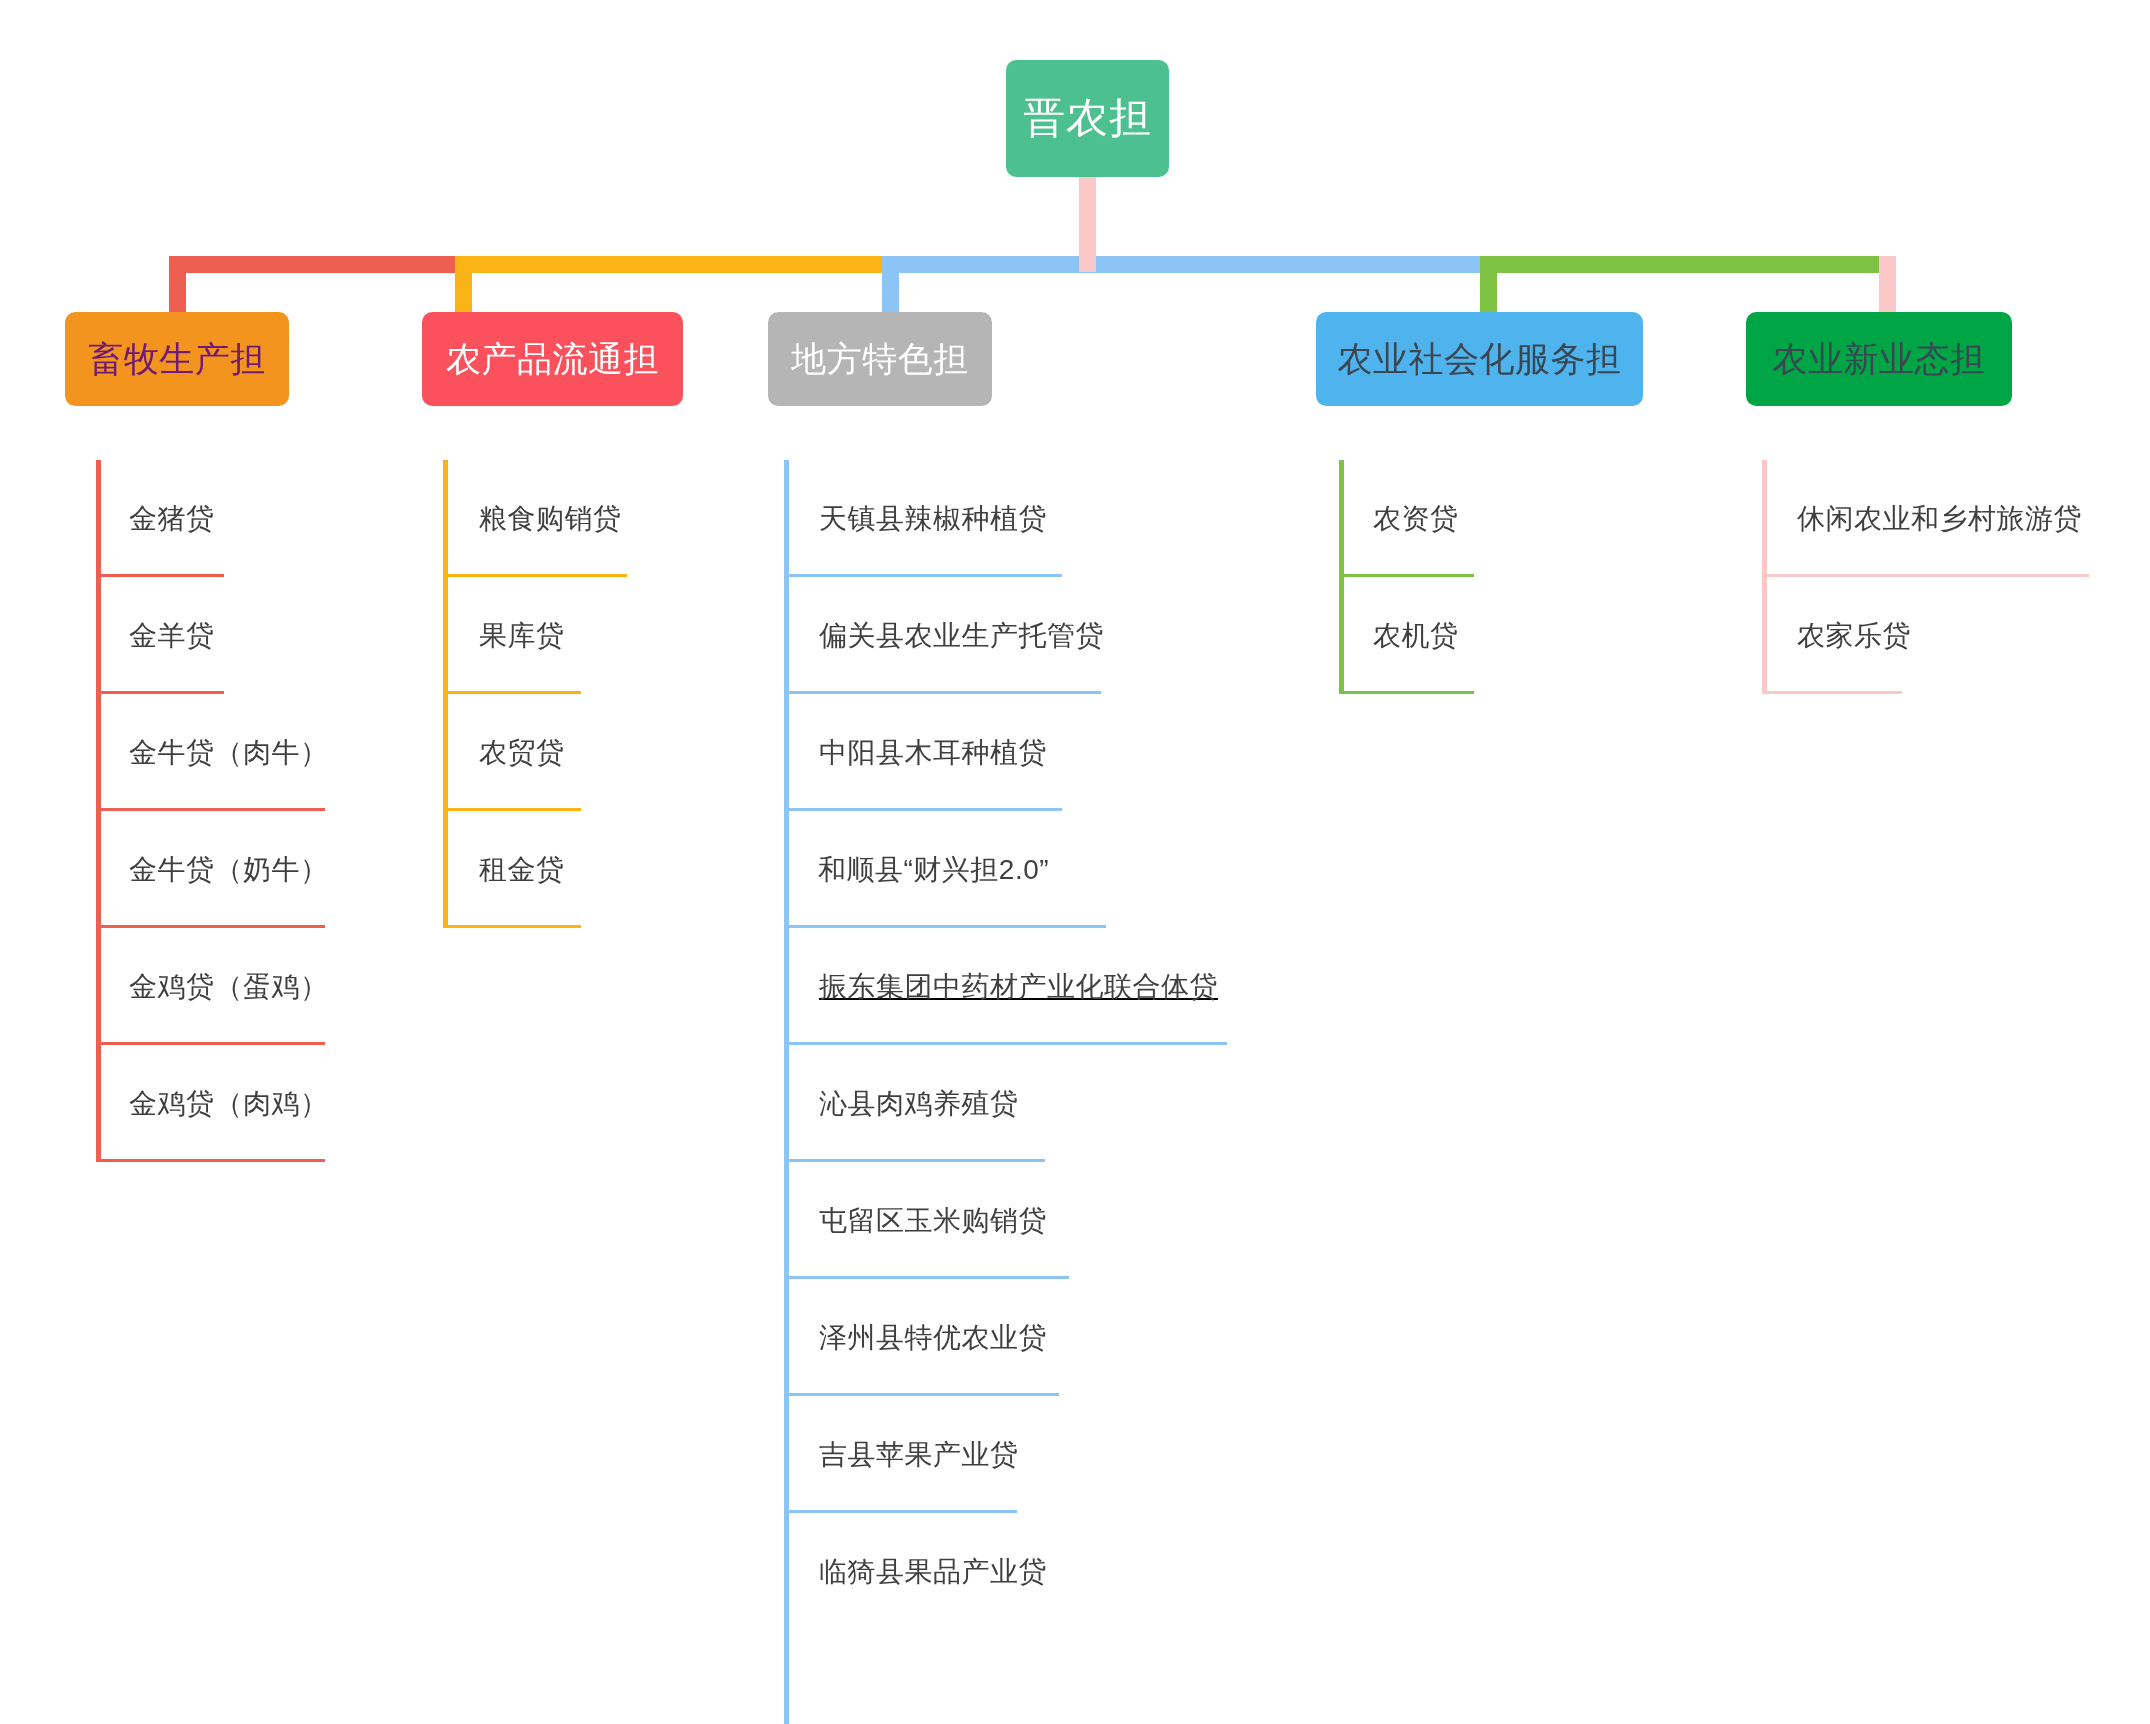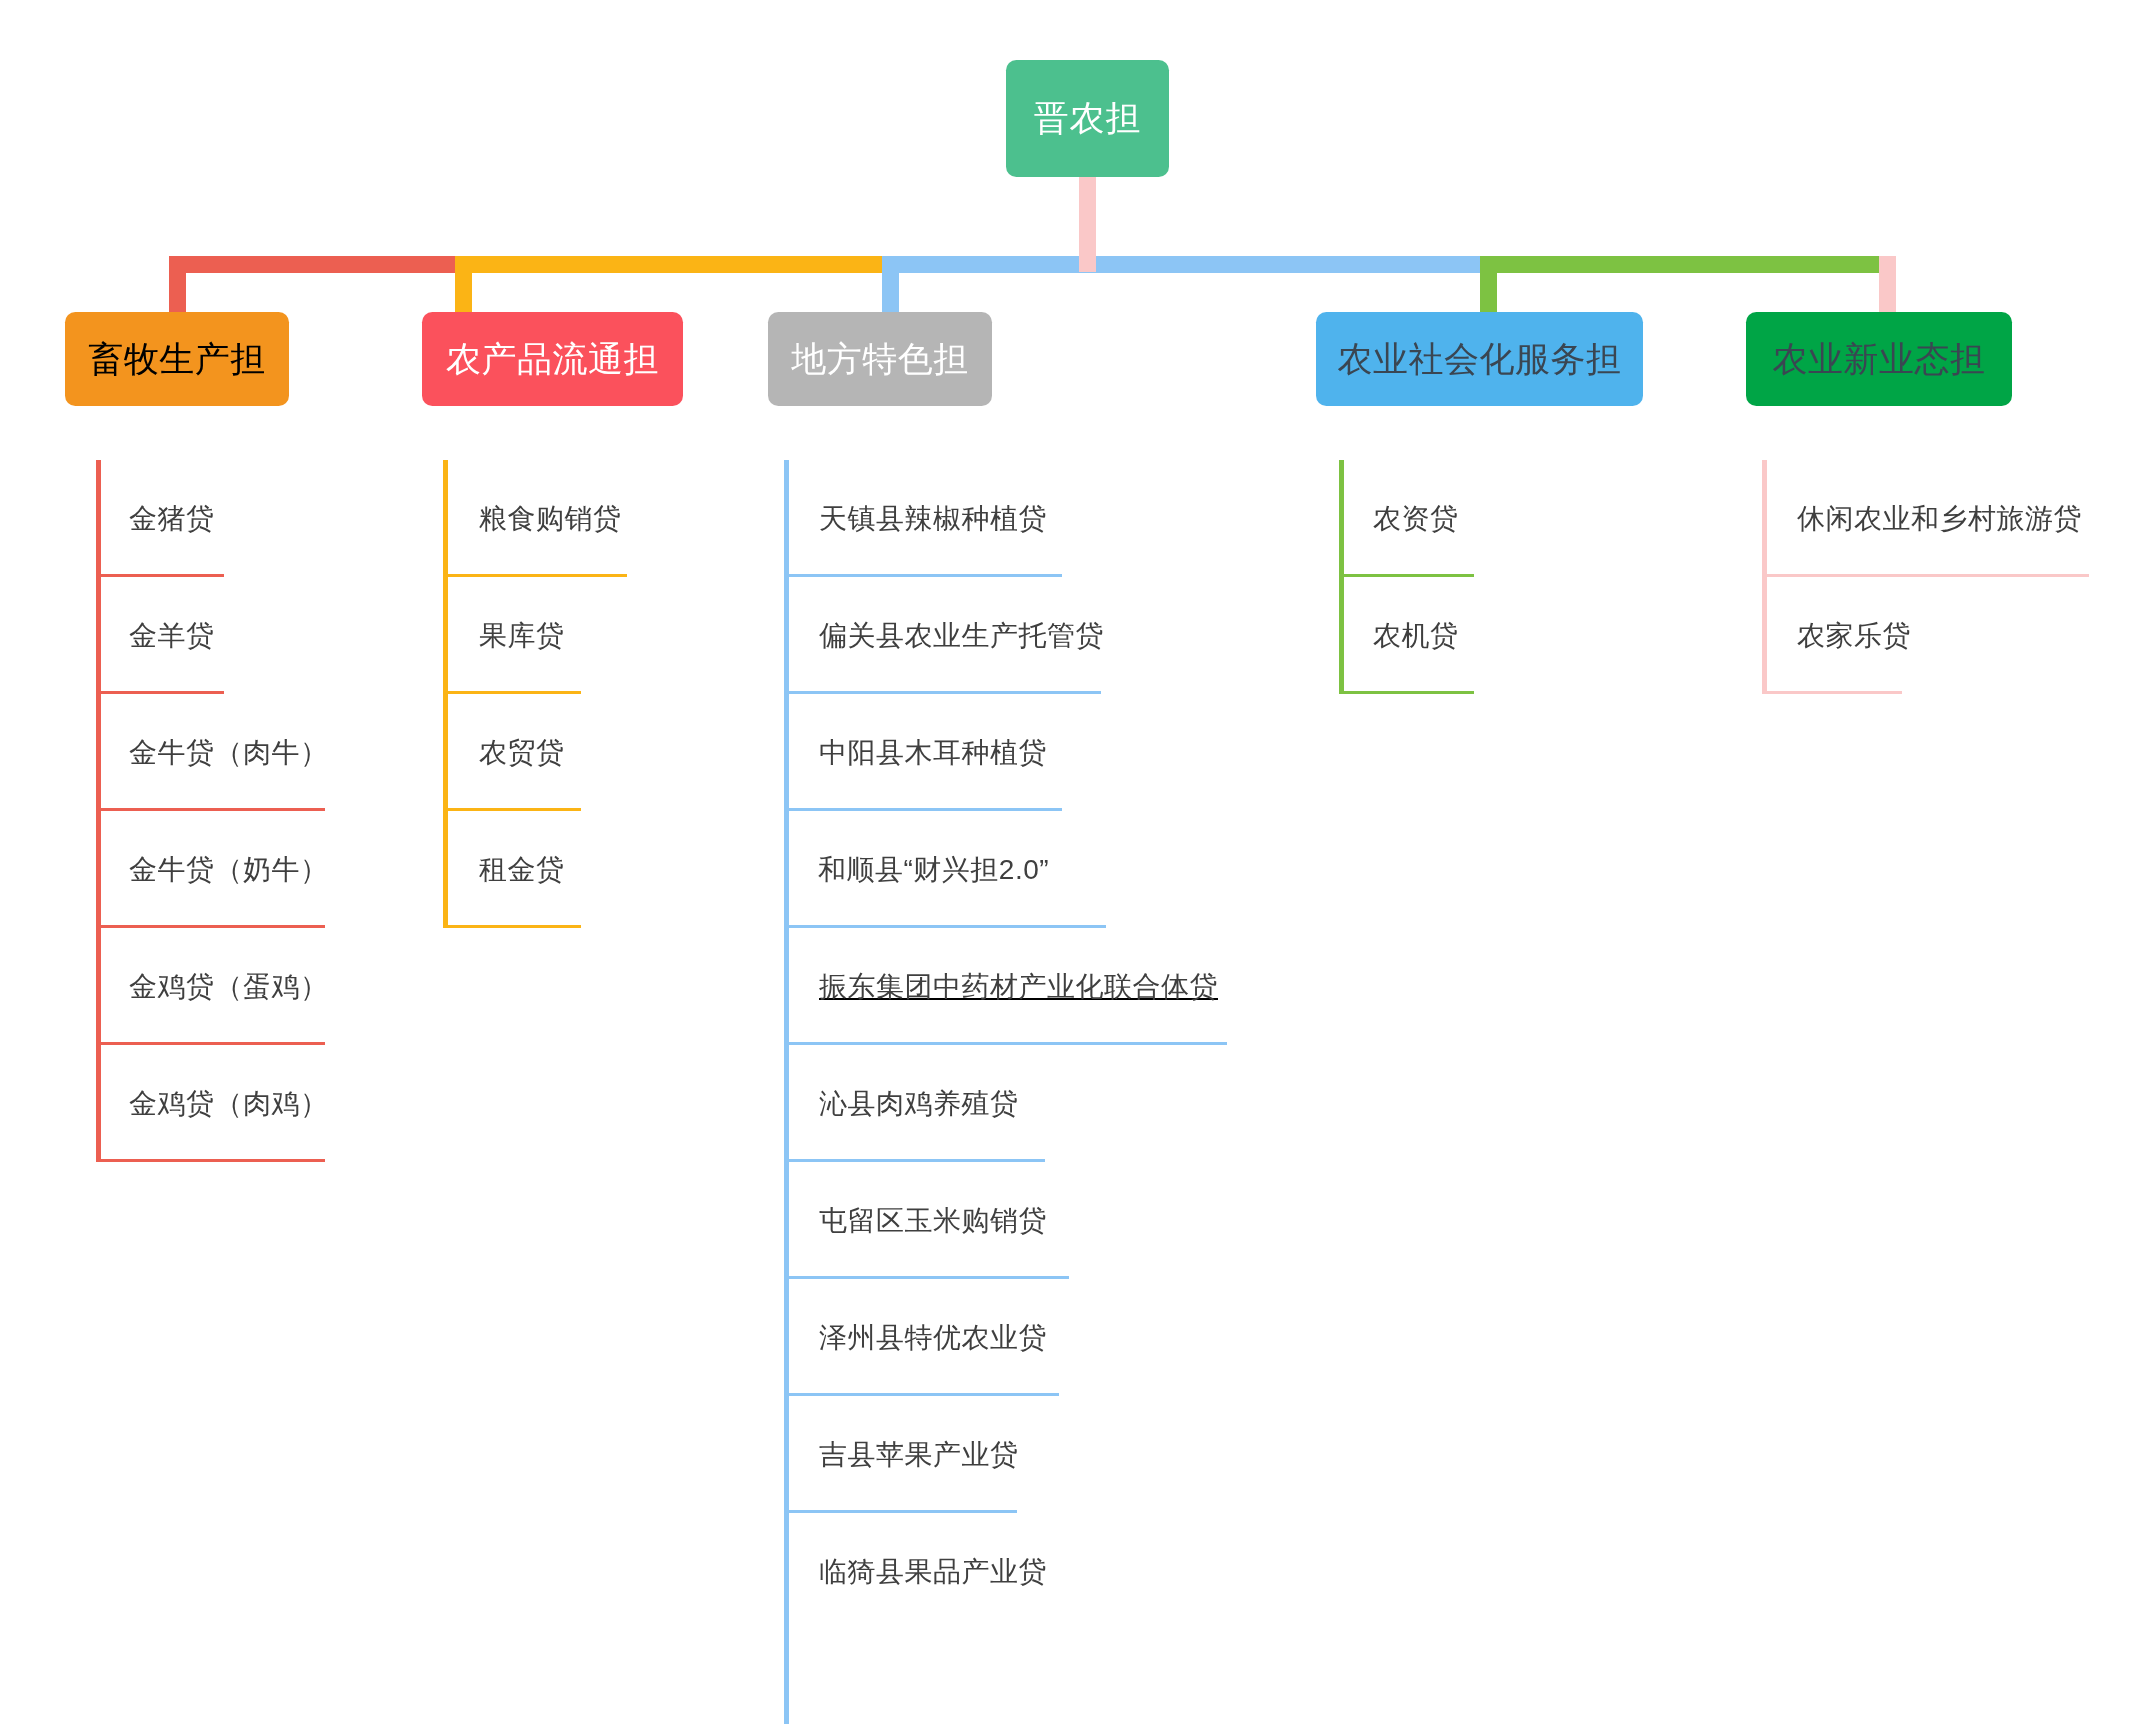--- a/index.html
+++ b/index.html
@@ -21,21 +21,21 @@
     display:flex;
     align-items:center;
     justify-content:center;
     box-sizing:border-box;
     border-radius:10.3px;
     text-align:center;
     line-height:1.1;
     white-space:nowrap;
   }
   .node.root{
-    font-size:35px;
+    font-size:42px;
     color:#ffffff;
     letter-spacing:0.9px;
   }
   .node.lvl2{
     font-size:35px;
     letter-spacing:0.5px;
   }
 
   
   .bar{position:absolute;}
@@ -72,21 +72,21 @@
 
 <div id="canvas">
     <div class="bar" style="left: 169px; top: 256px; width: 1727px; height: 17px; background: rgb(250, 200, 200);"></div>
     <div class="bar" style="left: 169px; top: 256px; width: 303px; height: 17px; background: rgb(236, 95, 81);"></div>
     <div class="bar" style="left: 455px; top: 256px; width: 444px; height: 17px; background: rgb(251, 180, 21);"></div>
     <div class="bar" style="left: 882px; top: 256px; width: 614px; height: 17px; background: rgb(140, 197, 245);"></div>
     <div class="bar" style="left: 1480px; top: 256px; width: 416px; height: 17px; background: rgb(125, 194, 66);"></div>
     <div class="bar" style="left: 1079px; top: 176px; width: 17px; height: 96px; background: rgb(250, 200, 200);"></div>
     <div class="node root" style="left: 1006px; top: 60px; width: 163px; height: 117px; background: rgb(76, 192, 142); color: rgb(255, 255, 255);">晋农担</div>
     <div class="bar" style="left: 169px; top: 256px; width: 17px; height: 61px; background: rgb(236, 95, 81);"></div>
-    <div class="node lvl2" style="left: 65px; top: 312px; width: 224px; height: 94px; background: rgb(243, 148, 30); color: #000000;">畜牧生产担</div>
+    <div class="node lvl2" style="left: 65px; top: 312px; width: 224px; height: 94px; background: rgb(243, 148, 30); color: #701a75;">畜牧生产担</div>
     <div class="leafcol" style="left: 96px; top: 460px; width: 560px; height: 700px;">
       <div class="spine" style="height: 700px; background: rgb(236, 95, 81);"></div>
       <div class="leaf" style="height: 117px; padding-left: 33px;">
         <span class="txt">金猪贷</span>
         <div class="ul" style="width: 128px; background: rgb(236, 95, 81);"></div>
       </div>
       <div class="leaf" style="height: 117px; padding-left: 33px;">
         <span class="txt">金羊贷</span>
         <div class="ul" style="width: 128px; background: rgb(236, 95, 81);"></div>
       </div>

